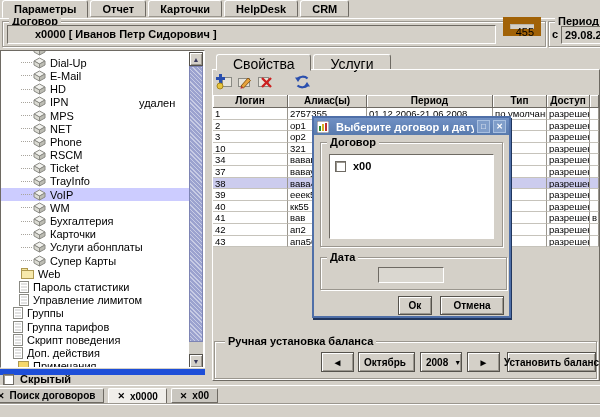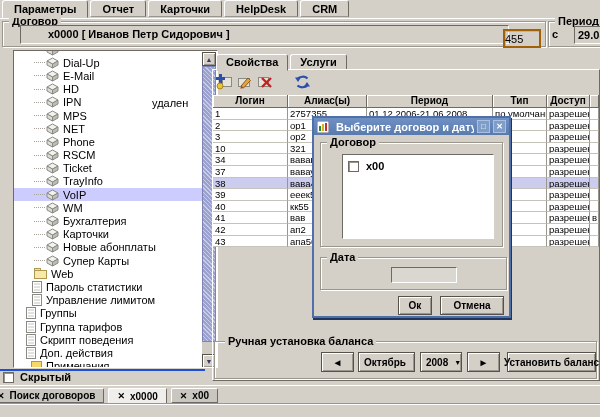--- a/index.html
+++ b/index.html
@@ -3,41 +3,41 @@
 <meta charset="utf-8">
 <style>
   * { box-sizing: border-box; }
   html,body { margin:0; padding:0; background:#9a9a9a; }
   #canvas {
     position:relative; width:600px; height:417px; overflow:hidden;
     background:var(--panel,#d4d0c8); color:#000;
     font-family:"Liberation Sans", sans-serif; font-size:11px;
   }
   .bold { font-weight:bold; }
-  .sunken { border:1px solid; border-color:#6e6a63 #ffffff #ffffff #6e6a63;margin-left:13px; }
+  .sunken { border:1px solid; border-color:#6e6a63 #ffffff #ffffff #6e6a63; }
   .grp { position:absolute; border:1px solid #9a968e;
          box-shadow: inset 1px 1px 0 #ffffff, 1px 1px 0 #ffffff; }
   .grp-label { position:absolute; top:-7px; left:6px; background:var(--panel,#d4d0c8);
                padding:0 3px; font-weight:bold; font-size:11px; white-space:nowrap; }
   .btn { display:flex; align-items:center; justify-content:center;
          background:var(--panel,#d4d0c8); border:1px solid #55524c;
          box-shadow: inset 1px 1px 0 #ffffff, inset -1px -1px 0 #9a968e;
          font-weight:bold; font-size:10px; white-space:nowrap; cursor:default; }
   
   #top-tabs { position:absolute; left:0; top:0; width:100%; height:18px; display:flex; gap:2px; padding-left:2px; }
   .ttab { height:17px; padding:2px 11px 0; background:var(--panel,#d4d0c8);
           border:1px solid; border-color:#fff #6e6a63 #9a968e #fff; border-radius:3px 3px 0 0;
           font-weight:bold; font-size:11px; white-space:nowrap; }
   .ttab.active { height:18px; border-bottom-color:var(--panel,#d4d0c8); z-index:2; }
   
   #header { position:absolute; left:0; top:17px; width:100%; height:32px; }
   #combo-contract { position:absolute; left:7px; top:8px; width:489px; height:19px;
       background:var(--panel,#d4d0c8); padding:2px 4px 0 27px; font-weight:bold; overflow:hidden; white-space:nowrap; }
-  #cid-box { position:absolute; left:503px; top:12px; width:38px; height:19px; text-align:left; padding-top:2px;
-      border:2px solid #a16207; box-shadow: inset 1px 1px 0 #b9b6ae; }
+  #cid-box { position:absolute; left:503px; top:0; width:38px; height:19px; text-align:right; padding-top:2px;
+      border:7px solid #a16207; box-shadow: inset 1px 1px 0 #b9b6ae; }
   
   #tree-box { position:absolute; left:0; top:50px; width:205px; height:318px; background:#fff; overflow:hidden; }
   #tree-items { position:absolute; left:0; top:0; right:15px; }
   .trow { position:relative; height:13.2px; display:flex; align-items:center; white-space:nowrap; font-size:11px; padding-left:20px; }
   .trow:first-child { margin-top:-8px; }
   .trow.selected { background:var(--sel,#ccccff); }
   .tdash { width:11px; height:0; border-top:1px dotted #a8a49c; margin-right:1px; flex:none; }
   .ticon { flex:none; margin-right:4px; display:inline-flex; }
   .badge { position:absolute; left:138px; top:1px; }
   .indent1 { padding-left:18px;text-align:center; }
@@ -45,28 +45,28 @@
   .cut2 { margin-left:-3px; }
   
   #tree-scroll { position:absolute; right:1px; top:1px; width:14px; height:316px; background:#cfccc4; }
   .sbtn { position:absolute; left:0; width:14px; height:14px; display:flex; align-items:center; justify-content:center;
           font-size:7px; color:#3a3a5c; background:var(--panel,#d4d0c8);
           border:1px solid #55524c; box-shadow: inset 1px 1px 0 #fff, inset -1px -1px 0 #9a968e; }
   #sthumb { position:absolute; left:0; top:14px; width:14px; height:276px;
           background:#9ba2cf; border:1px solid #7d84b4;
           background-image:repeating-linear-gradient(45deg, rgba(255,255,255,.45) 0 1px, transparent 1px 3px); }
   #hidden-row { position:absolute; left:0; top:369px; width:205px; height:14px; display:flex; align-items:center; gap:6px;
-          border-top:2px solid #1d4ed8; padding-left:3px; }
+          border-top:6px solid #1d4ed8; padding-left:3px; }
   .cb { width:11px; height:11px; background:#fff; border:1px solid #6e6a63; box-shadow: inset 1px 1px 0 #9a968e; flex:none; }
   
   #main { position:absolute; left:212px; top:50px; width:388px; height:332px; }
   #main-tabs { position:absolute; left:4px; top:4px; display:flex; gap:2px; }
-  .mtab { height:16px; padding:1px 9px 0; background:var(--panel,#d4d0c8);
+  .mtab { height:16px; padding:1px 16px 0; background:var(--panel,#d4d0c8);
           border:1px solid; border-color:#fff #6e6a63 #9a968e #fff; border-radius:3px 3px 0 0;
-          font-weight:bold; font-size:11px; }
+          font-weight:normal; font-size:14px; }
   .mtab.active { height:17px; border-bottom-color:var(--panel,#d4d0c8); z-index:2; }
   #main-edge { position:absolute; left:0; top:19px; right:0; bottom:1px;
           border:1px solid; border-color:#fff #6e6a63 #6e6a63 #fff; }
   #toolbar { position:absolute; left:2px; top:23px; height:20px; display:flex; align-items:center; }
   .tool { width:20px; height:18px; display:flex; align-items:center; justify-content:center; }
   .tool.gap { margin-left:18px; }
   
   #grid { position:absolute; left:1px; top:45px; right:1px; }
   .grow, #ghead { display:grid; grid-template-columns:75px 79px 126px 54px 43px 1fr; }
   #ghead > div { height:13px; background:var(--panel,#d4d0c8); font-weight:bold; font-size:10px; text-align:center;
@@ -304,21 +304,21 @@
         </div>
         <div class="trow">
           <span class="tdash"></span>
           <span class="ticon">
             <svg width="13" height="12" viewBox="0 0 13 12">
               <polygon points="1,4 6.5,1 12,4 6.5,7" fill="#f2f2ee" stroke="#8a8a84"></polygon>
               <polygon points="1,4 6.5,7 6.5,11 1,8" fill="#dcdcd4" stroke="#8a8a84"></polygon>
               <polygon points="12,4 6.5,7 6.5,11 12,8" fill="#bdbdb4" stroke="#8a8a84"></polygon>
             </svg>
           </span>
-          <span>Новые абонплаты</span>
+          <span>Услуги абонплаты</span>
         </div>
         <div class="trow">
           <span class="tdash"></span>
           <span class="ticon">
             <svg width="13" height="12" viewBox="0 0 13 12">
               <polygon points="1,4 6.5,1 12,4 6.5,7" fill="#f2f2ee" stroke="#8a8a84"></polygon>
               <polygon points="1,4 6.5,7 6.5,11 1,8" fill="#dcdcd4" stroke="#8a8a84"></polygon>
               <polygon points="12,4 6.5,7 6.5,11 12,8" fill="#bdbdb4" stroke="#8a8a84"></polygon>
             </svg>
           </span>

